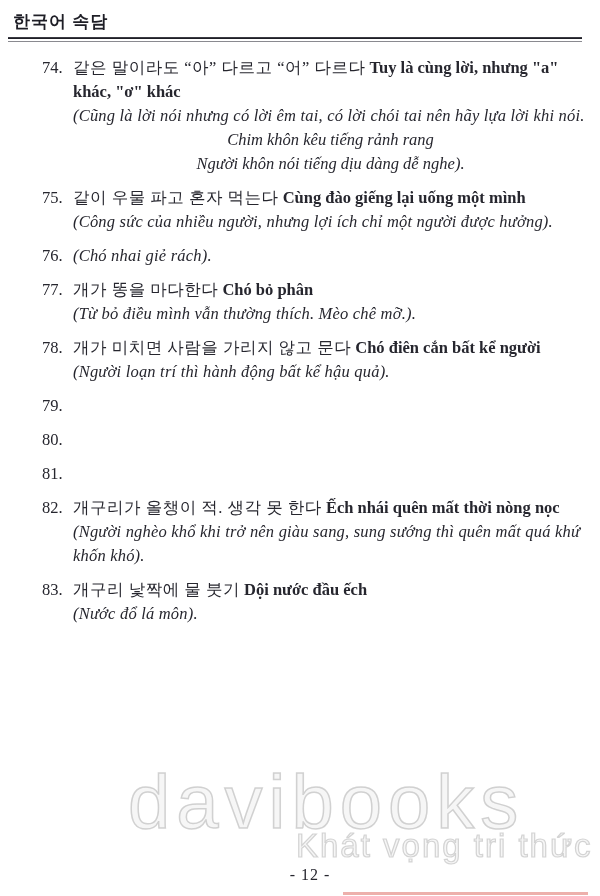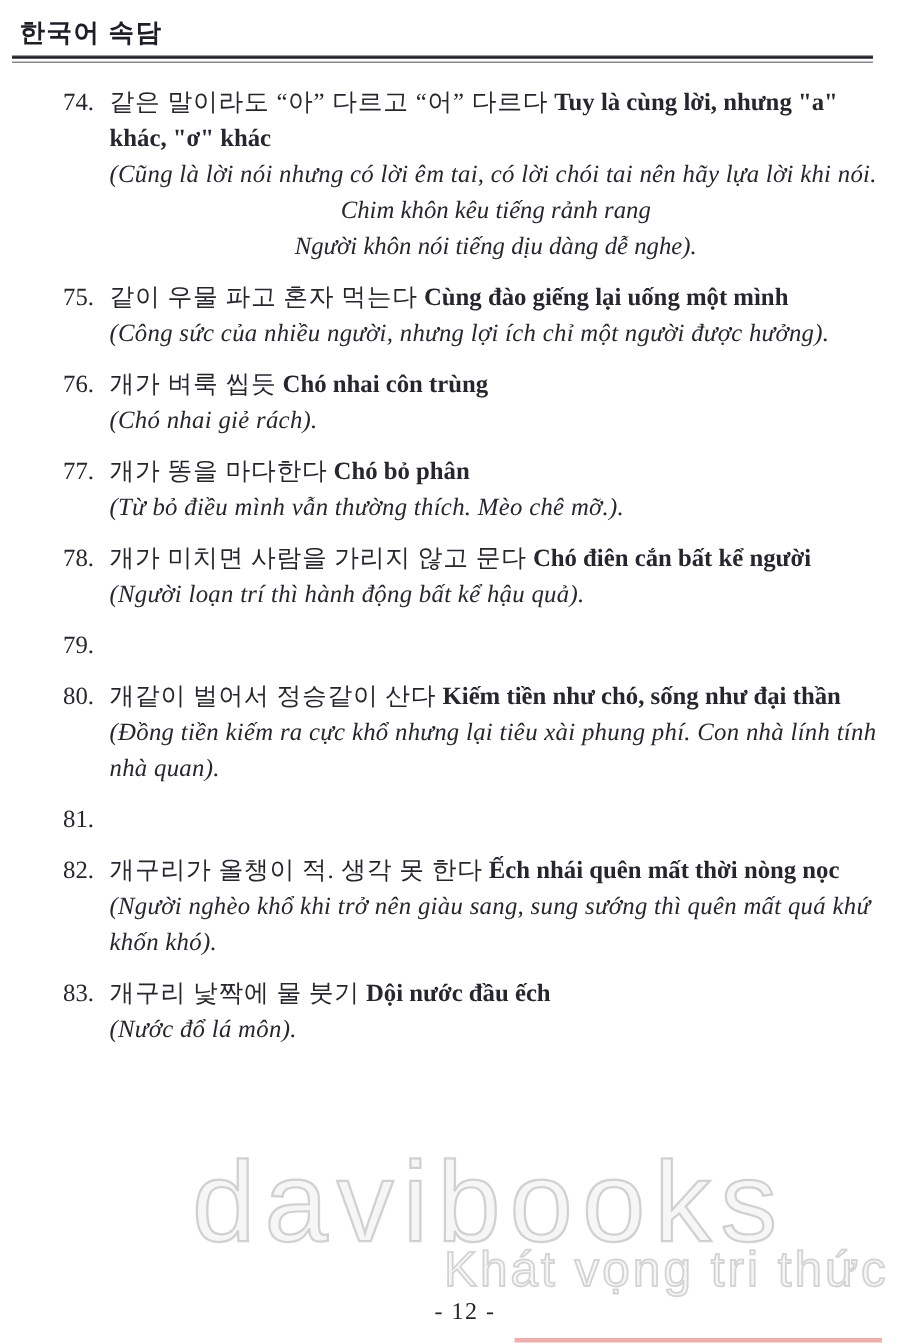--- a/index.html
+++ b/index.html
@@ -150,22 +150,20 @@
     <div class="content">
       <p class="main-line"><span class="korean">같이 우물 파고 혼자 먹는다</span>
         <span class="viet">Cùng đào giếng lại uống một mình</span></p>
       <p class="explain">(Công sức của nhiều người, nhưng lợi ích chỉ một người được hưởng).</p>
     </div>
   </div>
 
   <div class="entry">
     <div class="num">76.</div>
     <div class="content">
-      <p class="main-line"><span class="korean">개가 벼룩 씹듯</span>
-        <span class="viet">Chó nhai côn trùng</span></p>
       <p class="explain">(Chó nhai giẻ rách).</p>
     </div>
   </div>
 
   <div class="entry">
     <div class="num">77.</div>
     <div class="content">
       <p class="main-line"><span class="korean">개가 똥을 마다한다</span>
         <span class="viet">Chó bỏ phân</span></p>
       <p class="explain">(Từ bỏ điều mình vẫn thường thích. Mèo chê mỡ.).</p>
@@ -180,25 +178,20 @@
       <p class="explain">(Người loạn trí thì hành động bất kể hậu quả).</p>
     </div>
   </div>
 
   <div class="entry">
     <div class="num">79.</div>
   </div>
 
   <div class="entry">
     <div class="num">80.</div>
-    <div class="content">
-      <p class="main-line"><span class="korean">개같이 벌어서 정승같이 산다</span>
-        <span class="viet">Kiếm tiền như chó, sống như đại thần</span></p>
-      <p class="explain">(Đồng tiền kiếm ra cực khổ nhưng lại tiêu xài phung phí. Con nhà lính tính nhà quan).</p>
-    </div>
   </div>
 
   <div class="entry">
     <div class="num">81.</div>
   </div>
 
   <div class="entry">
     <div class="num">82.</div>
     <div class="content">
       <p class="main-line"><span class="korean">개구리가 올챙이 적. 생각 못 한다</span>

